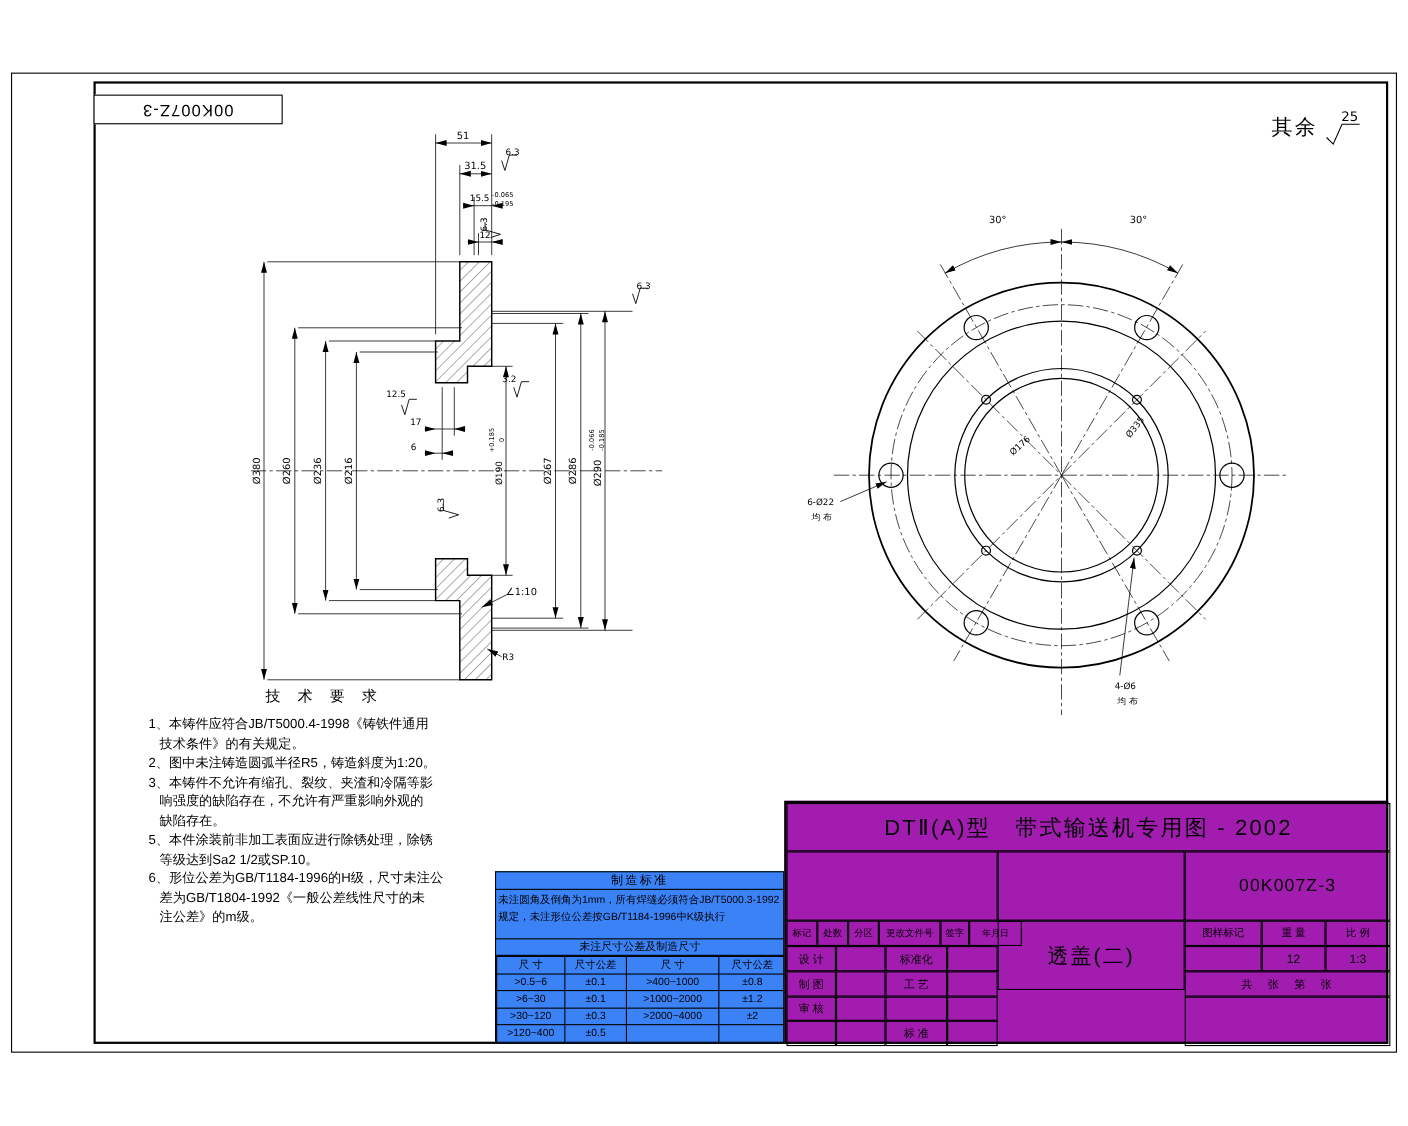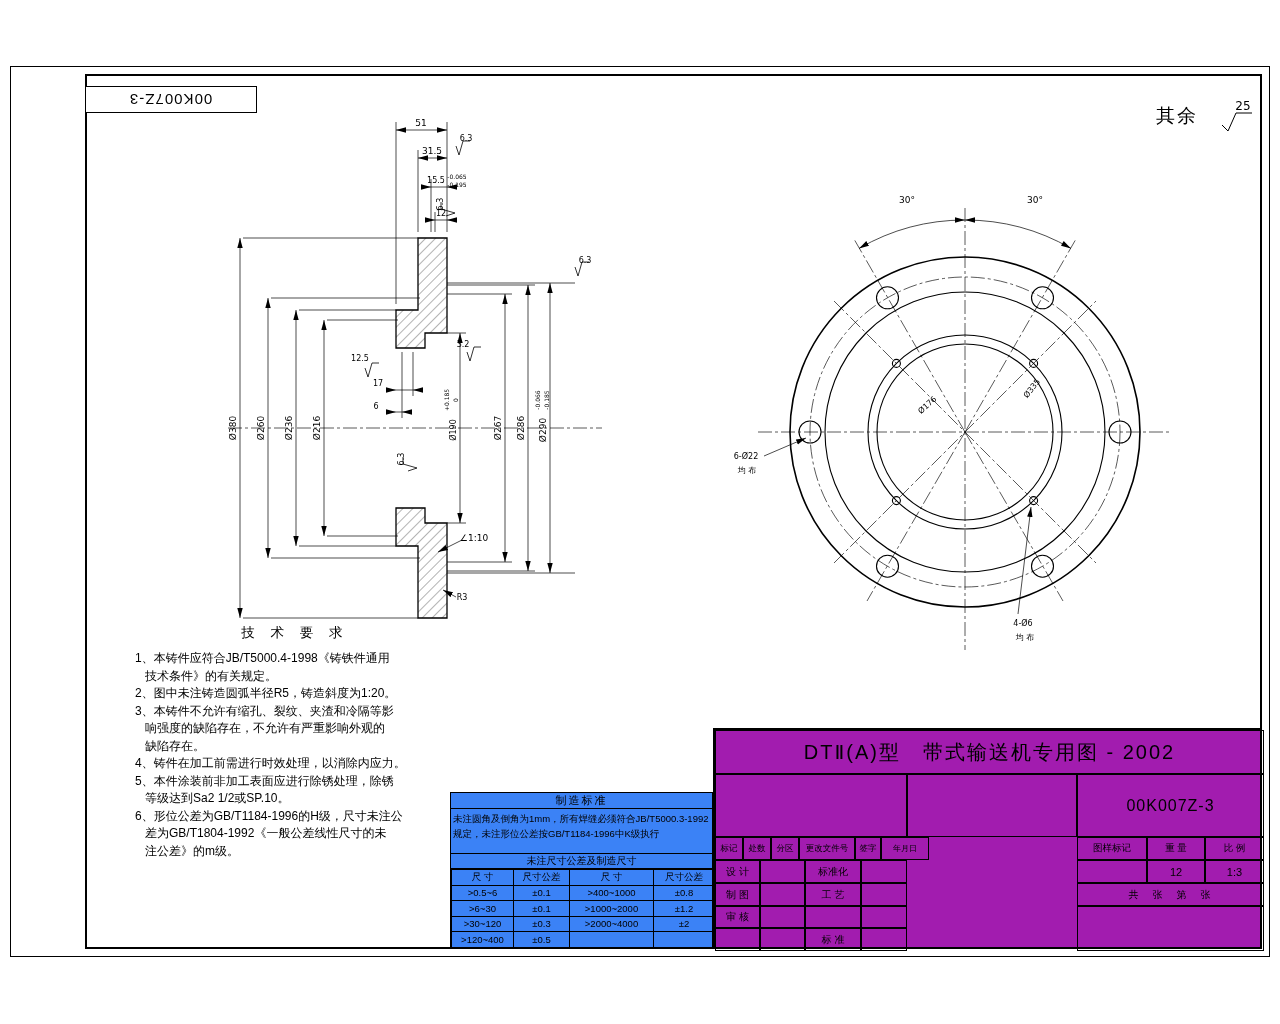--- a/index.html
+++ b/index.html
@@ -12,21 +12,21 @@
 .outline{stroke:#000;stroke-width:1.6;fill:none}
 .part{stroke:#000;stroke-width:1.3}
 .thin{stroke:#000;stroke-width:.7;fill:none}
 .thin2{stroke:#000;stroke-width:1.1;fill:none}
 .cl{stroke:#000;stroke-width:.65;fill:none;stroke-dasharray:14 3 3 3}
 .dim{stroke:#000;stroke-width:.7;fill:none}
 .lead{stroke:#000;stroke-width:.7;fill:none}
 .rot-box{position:absolute;left:85px;top:86px;width:172px;height:27px;border:1.5px solid #000;
   display:flex;align-items:center;justify-content:center;background:#fff}
 .rot-box span{transform:rotate(180deg);font-size:15px;letter-spacing:1px}
-.surf-note{position:absolute;left:1156px;top:98px;display:flex;align-items:flex-start;gap:19px}
+.surf-note{position:absolute;left:1156px;top:98px;display:flex;align-items:flex-start;gap:3px}
 .surf-note .cn{font-size:19px;letter-spacing:2px;padding-top:5px}
 .tech{position:absolute;left:135px;top:624px;width:320px}
 .tech-title{text-align:center;font-size:13.5px;letter-spacing:6px;margin-bottom:8px}
 .tr-line{font-size:12px;line-height:17.5px;white-space:pre}
 .std{position:absolute;left:450px;top:792px;width:263px;height:157px;border:1.5px solid #000;background:#3b82f6}
 .std-title{height:16px;border-bottom:1px solid #000;display:flex;align-items:center;justify-content:center;font-size:11px;letter-spacing:2px}
 .std-notes{height:45px;border-bottom:1px solid #000;padding:2px 2px;font-size:9.5px;line-height:15px}
 .std-sub{height:15px;border-bottom:1px solid #000;display:flex;align-items:center;justify-content:center;font-size:10px}
 table.tol{border-collapse:collapse;width:100%;table-layout:fixed}
 table.tol th,table.tol td{border:1px solid #000;font-weight:normal;font-size:9.5px;height:15.5px;text-align:center;padding:0}
@@ -226,21 +226,20 @@
 
 <div class="tech">
   <div class="tech-title">技 术 要 求</div>
   <div>
       <div class="tr-line">1、本铸件应符合JB/T5000.4-1998《铸铁件通用</div>
       <div class="tr-line">   技术条件》的有关规定。</div>
       <div class="tr-line">2、图中未注铸造圆弧半径R5，铸造斜度为1:20。</div>
       <div class="tr-line">3、本铸件不允许有缩孔、裂纹、夹渣和冷隔等影</div>
       <div class="tr-line">   响强度的缺陷存在，不允许有严重影响外观的</div>
       <div class="tr-line">   缺陷存在。</div>
-      <div class="tr-line">4、铸件在加工前需进行时效处理，以消除内应力。</div>
       <div class="tr-line">5、本件涂装前非加工表面应进行除锈处理，除锈</div>
       <div class="tr-line">   等级达到Sa2 1/2或SP.10。</div>
       <div class="tr-line">6、形位公差为GB/T1184-1996的H级，尺寸未注公</div>
       <div class="tr-line">   差为GB/T1804-1992《一般公差线性尺寸的未</div>
       <div class="tr-line">   注公差》的m级。</div>
     </div>
 </div>
 
 <div class="std">
   <div class="std-title">制造标准</div>
@@ -320,20 +319,21 @@
   <div class="cell" style="left:0;top:176px;width:45px;height:22px;font-size:10px">审 核</div>
   <div class="cell" style="left:45px;top:176px;width:45px;height:22px"></div>
   <div class="cell" style="left:90px;top:176px;width:56px;height:22px"></div>
   <div class="cell" style="left:146px;top:176px;width:46px;height:22px"></div>
 
   <div class="cell" style="left:0;top:198px;width:45px;height:23px"></div>
   <div class="cell" style="left:45px;top:198px;width:45px;height:23px"></div>
   <div class="cell" style="left:90px;top:198px;width:56px;height:23px;font-size:10px">标 准</div>
   <div class="cell" style="left:146px;top:198px;width:46px;height:23px"></div>
 
+  <div class="cell" style="left:192px;top:107px;width:170px;height:63px;font-size:19px;letter-spacing:2px">透盖(二)</div>
 
   <div class="cell" style="left:362px;top:107px;width:70px;height:23px;font-size:9.5px">图样标记</div>
   <div class="cell" style="left:432px;top:107px;width:58px;height:23px;font-size:9.5px">重  量</div>
   <div class="cell" style="left:490px;top:107px;width:59px;height:23px;font-size:9.5px">比  例</div>
 
   <div class="cell" style="left:362px;top:130px;width:70px;height:23px"></div>
   <div class="cell" style="left:432px;top:130px;width:58px;height:23px;font-size:11px">12</div>
   <div class="cell" style="left:490px;top:130px;width:59px;height:23px;font-size:11px">1:3</div>
 
   <div class="cell" style="left:362px;top:153px;width:187px;height:23px;font-size:10px;letter-spacing:2px">共　张　第　张</div>

